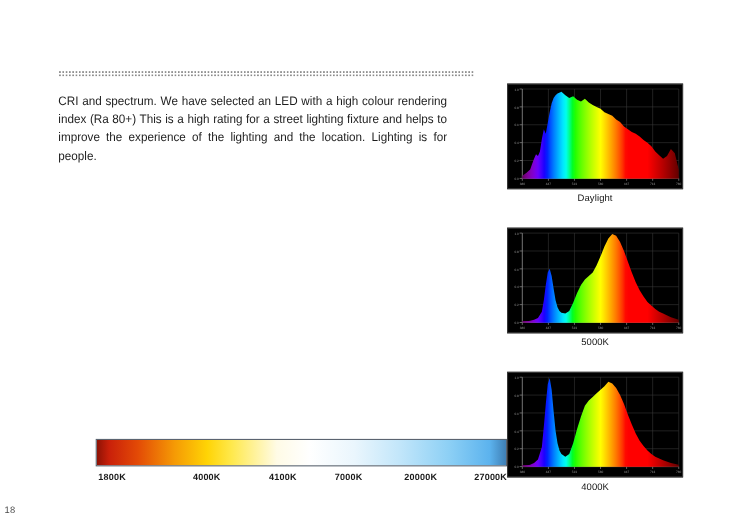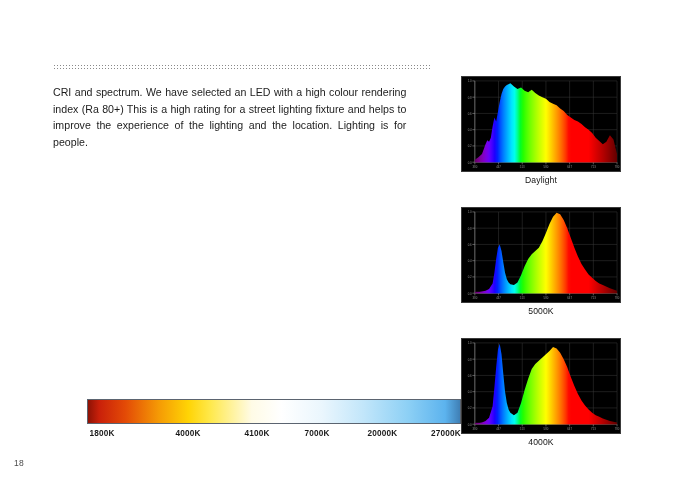--- a/index.html
+++ b/index.html
@@ -58,21 +58,21 @@
   }
   .spec-frame svg{display:block;width:100%;height:100%;}
   .spec-caption{
     font-size:8.6px;color:#141414;margin-top:3px;letter-spacing:0.1px;
     font-weight:400;
     text-align:center;
   }
 
   
   .page-num{
-    position:absolute;left:14px;top:458px;
+    position:absolute;left:4px;top:458px;
     font-size:8.5px;color:#4a4a4a;font-weight:400;letter-spacing:0.3px;text-align:center;
   }
 </style>
 </head>
 <body>
 
 <div class="page">
 
   <div class="left">
 

